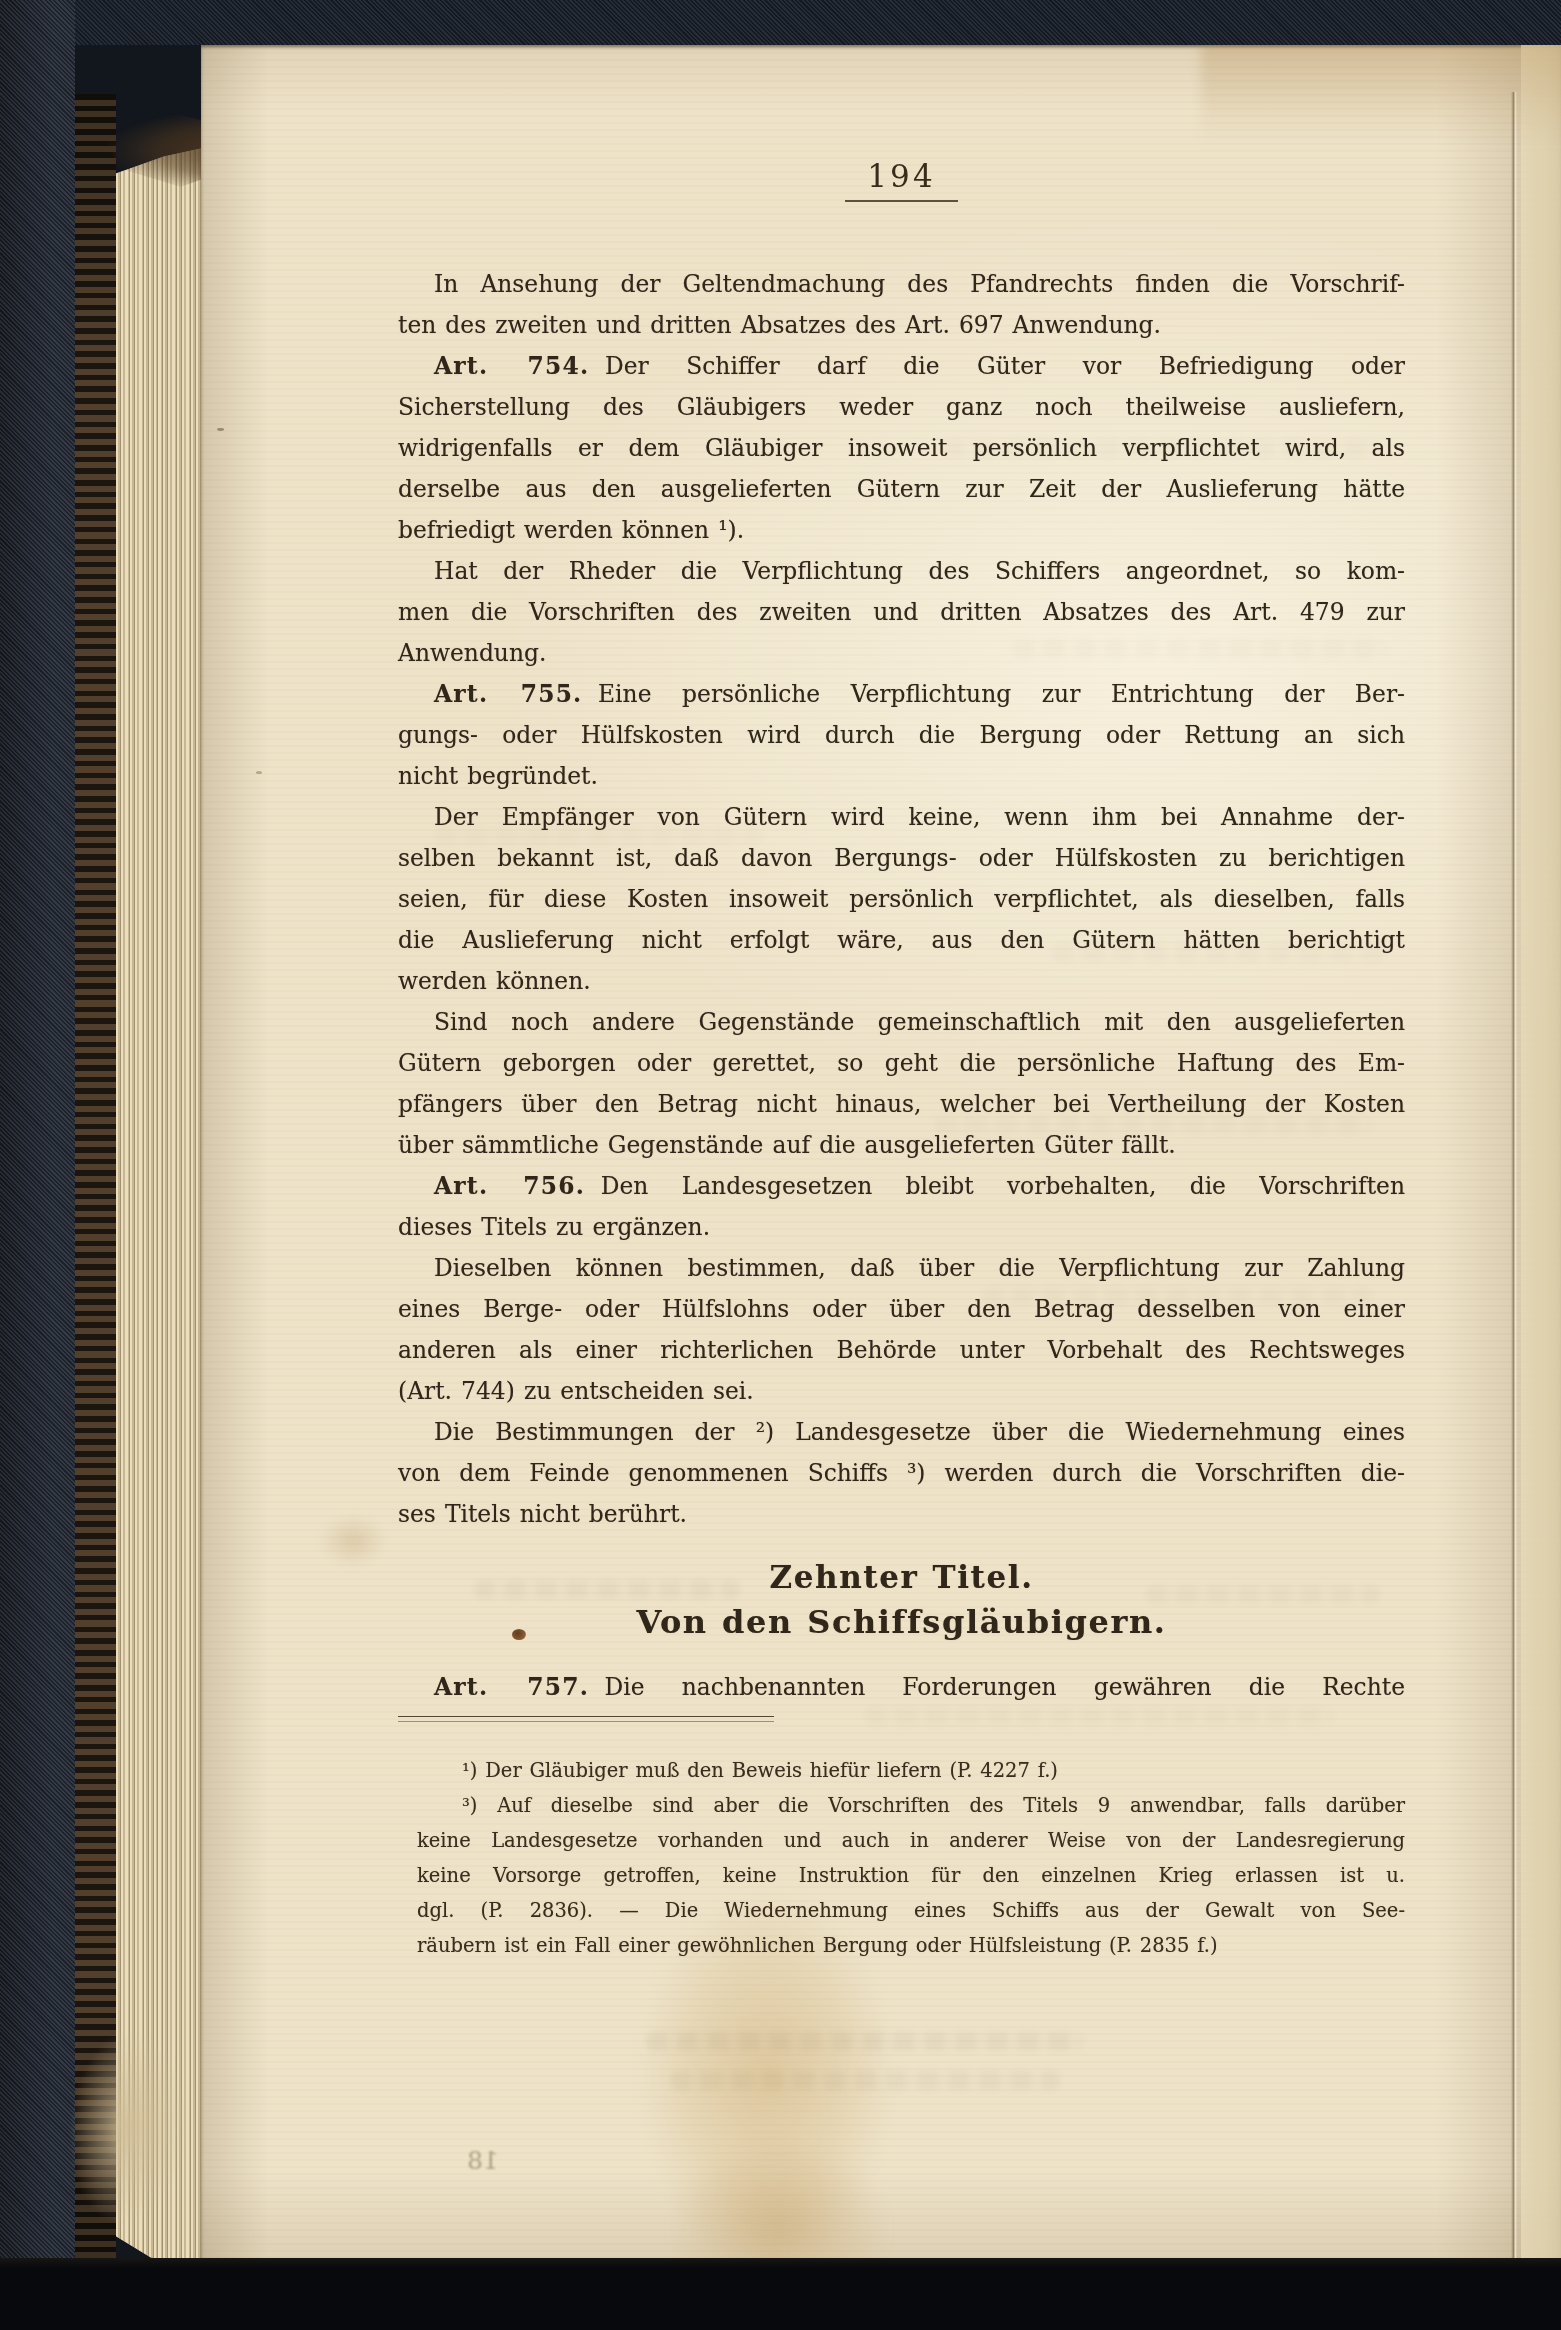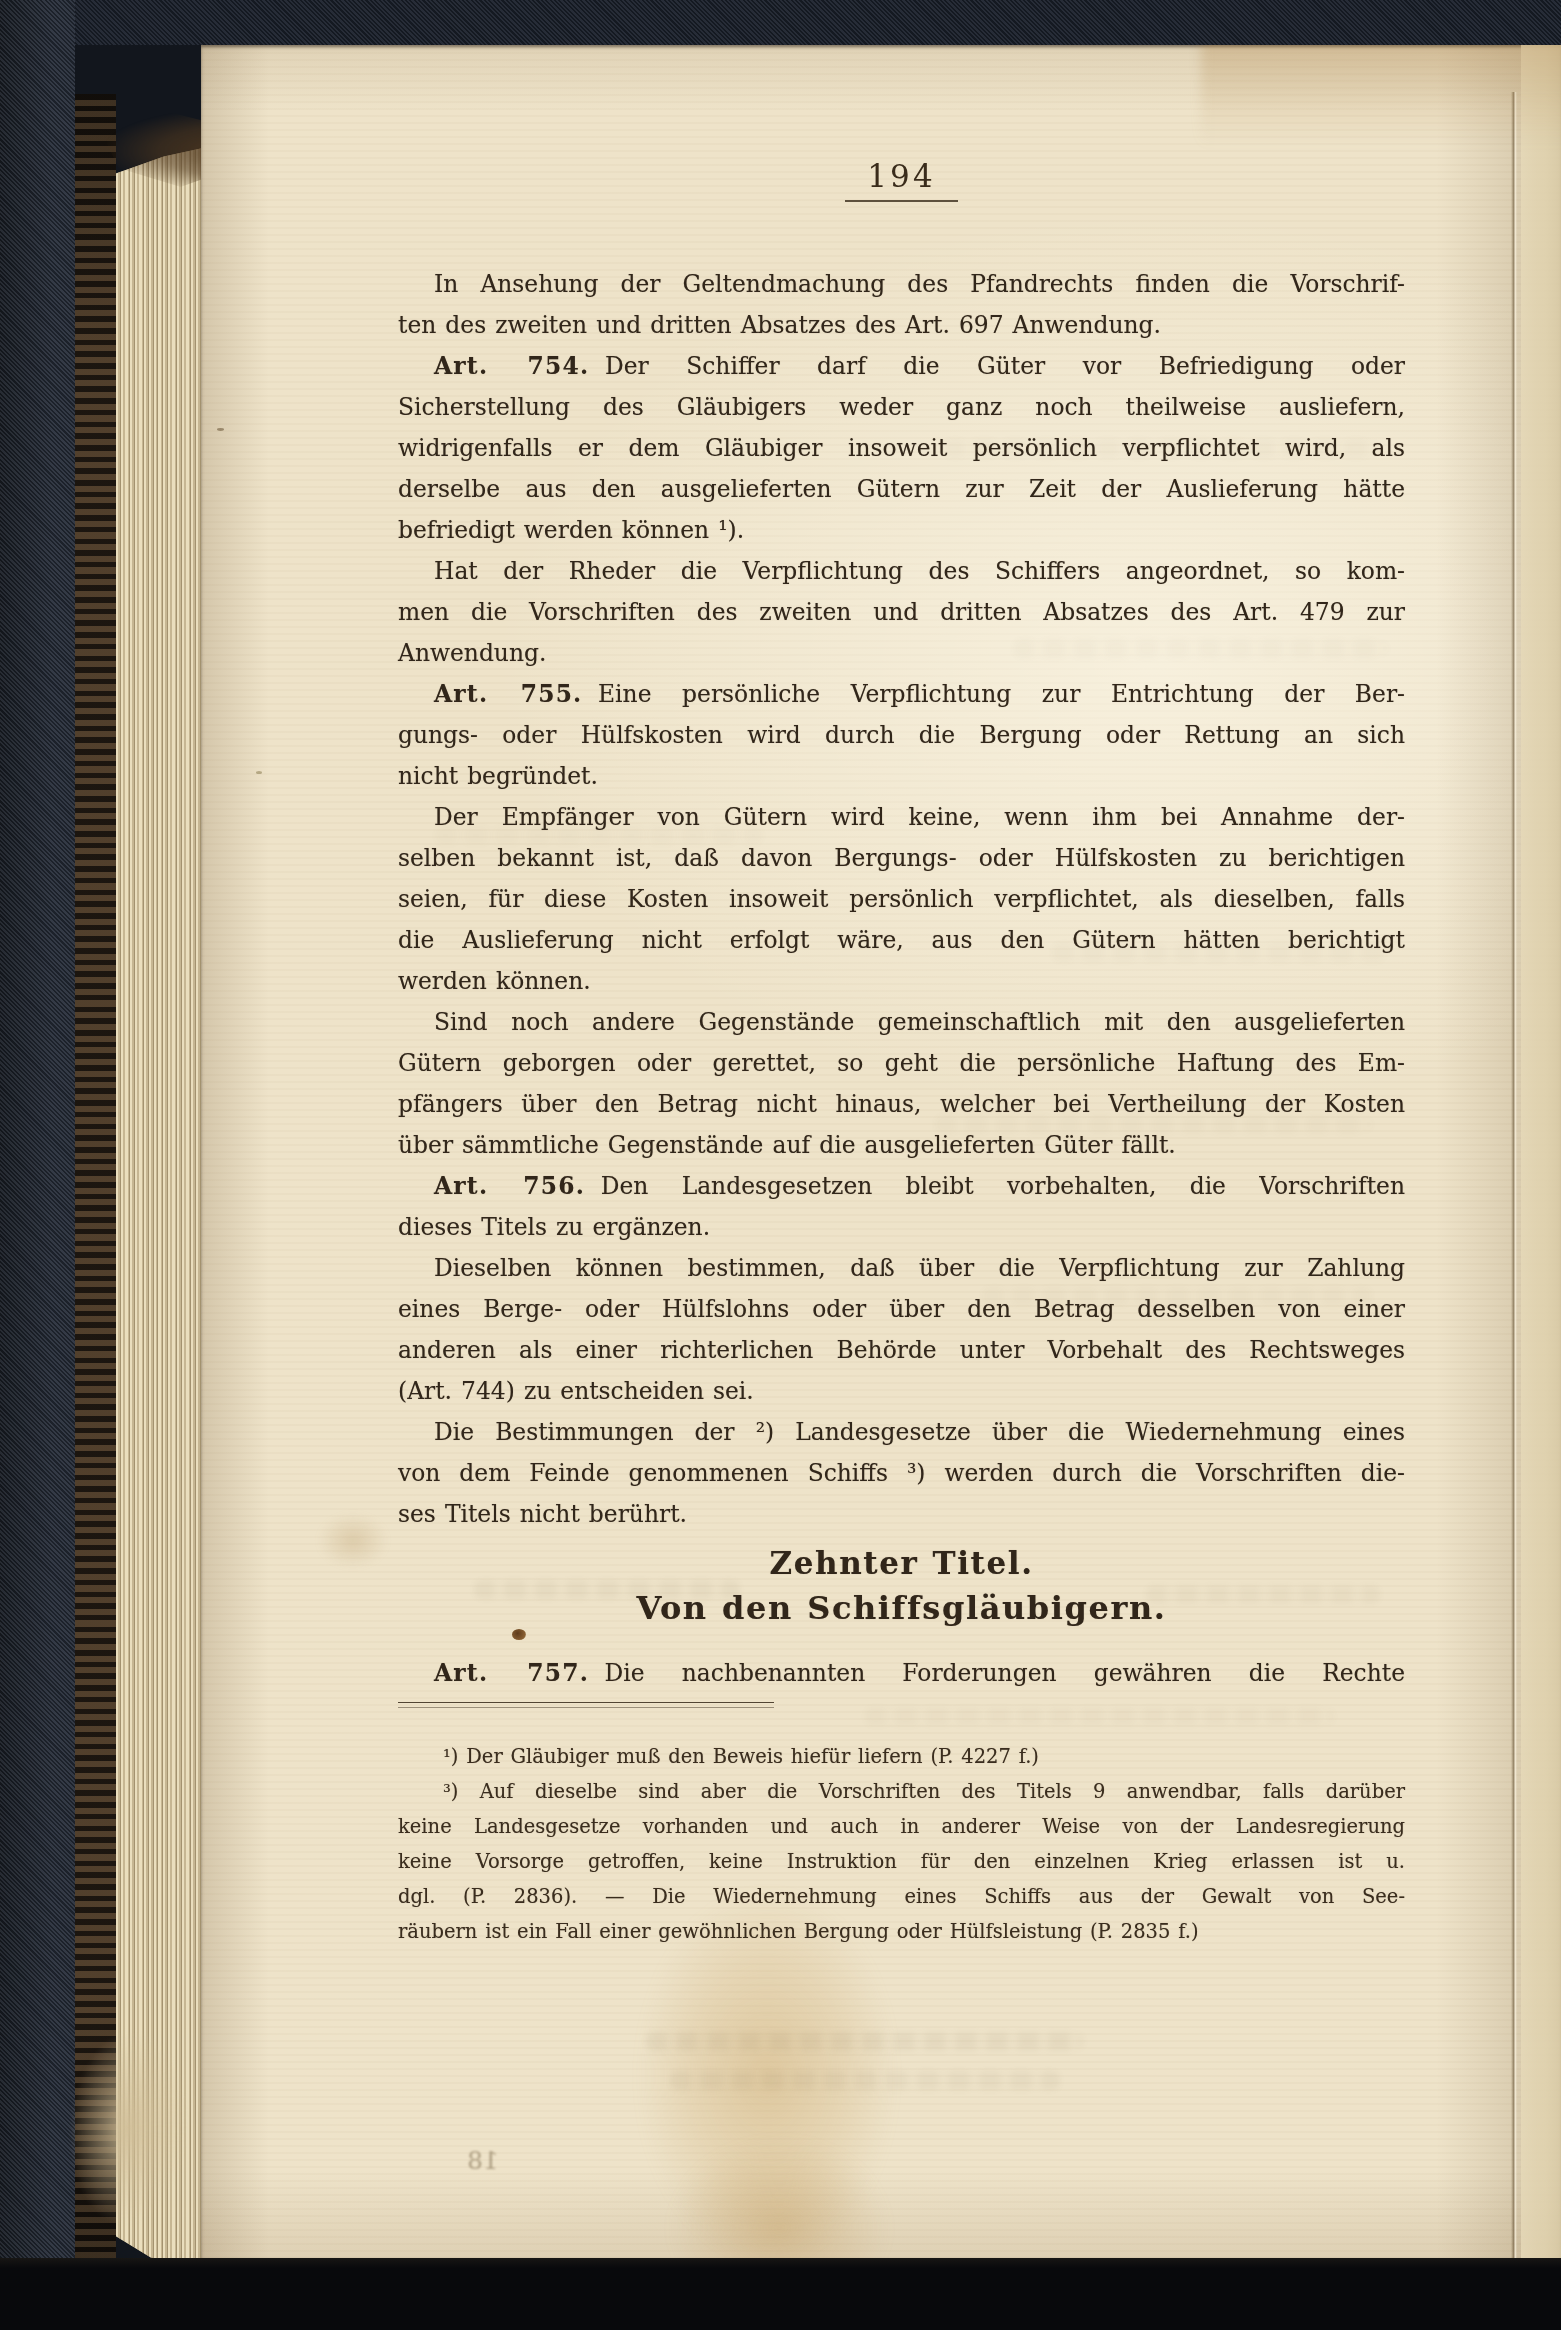--- a/index.html
+++ b/index.html
@@ -133,33 +133,33 @@
     position:absolute;left:197px;top:219px;width:1007px;
     color:#31261a;
     font-size:23.4px;line-height:41px;
     word-spacing:1.6px;
     text-shadow:0 0 0.8px rgba(48,35,20,.35);
   }
   .line{text-align:justify;text-align-last:justify;white-space:normal;}
   .line.last{text-align-last:left;}
   .block .line.first{text-indent:36px;}
   .art-label{font-weight:700;letter-spacing:1.2px;margin-right:15.6px;}
-  .block.heading{margin-top:6px;line-height:45px;text-align:center;}
+  .block.heading{margin-top:20px;line-height:45px;text-align:center;}
   .block.heading .line{text-align:center;text-align-last:center;font-weight:700;}
   .block.heading .line.h1{font-size:31px;letter-spacing:1.6px;}
   .block.heading .line.h2{font-size:32px;letter-spacing:1.6px;}
   .block.heading + .block{margin-top:22px;}
   .footnote-separator{
     margin:7.8px 0 0 0;width:376px;height:3.9px;
     border-top:1.6px solid rgba(55,42,26,.85);
     border-bottom:0.8px solid rgba(55,42,26,.45);
   }
   .footnotes{
     margin-top:31px;
-    font-size:19.5px;line-height:35px;color:#3a2d1e;
+    font-size:19.5px;line-height:35px;color:#3a2d1e;margin-left:19px;
   }
   .footnotes .line.first{text-indent:45px;}
 </style>
 </head>
 <body>
 
 <div>
   <div class="top-band"></div>
   <div class="cover-left"></div>
   <div class="spine-strip"></div>

